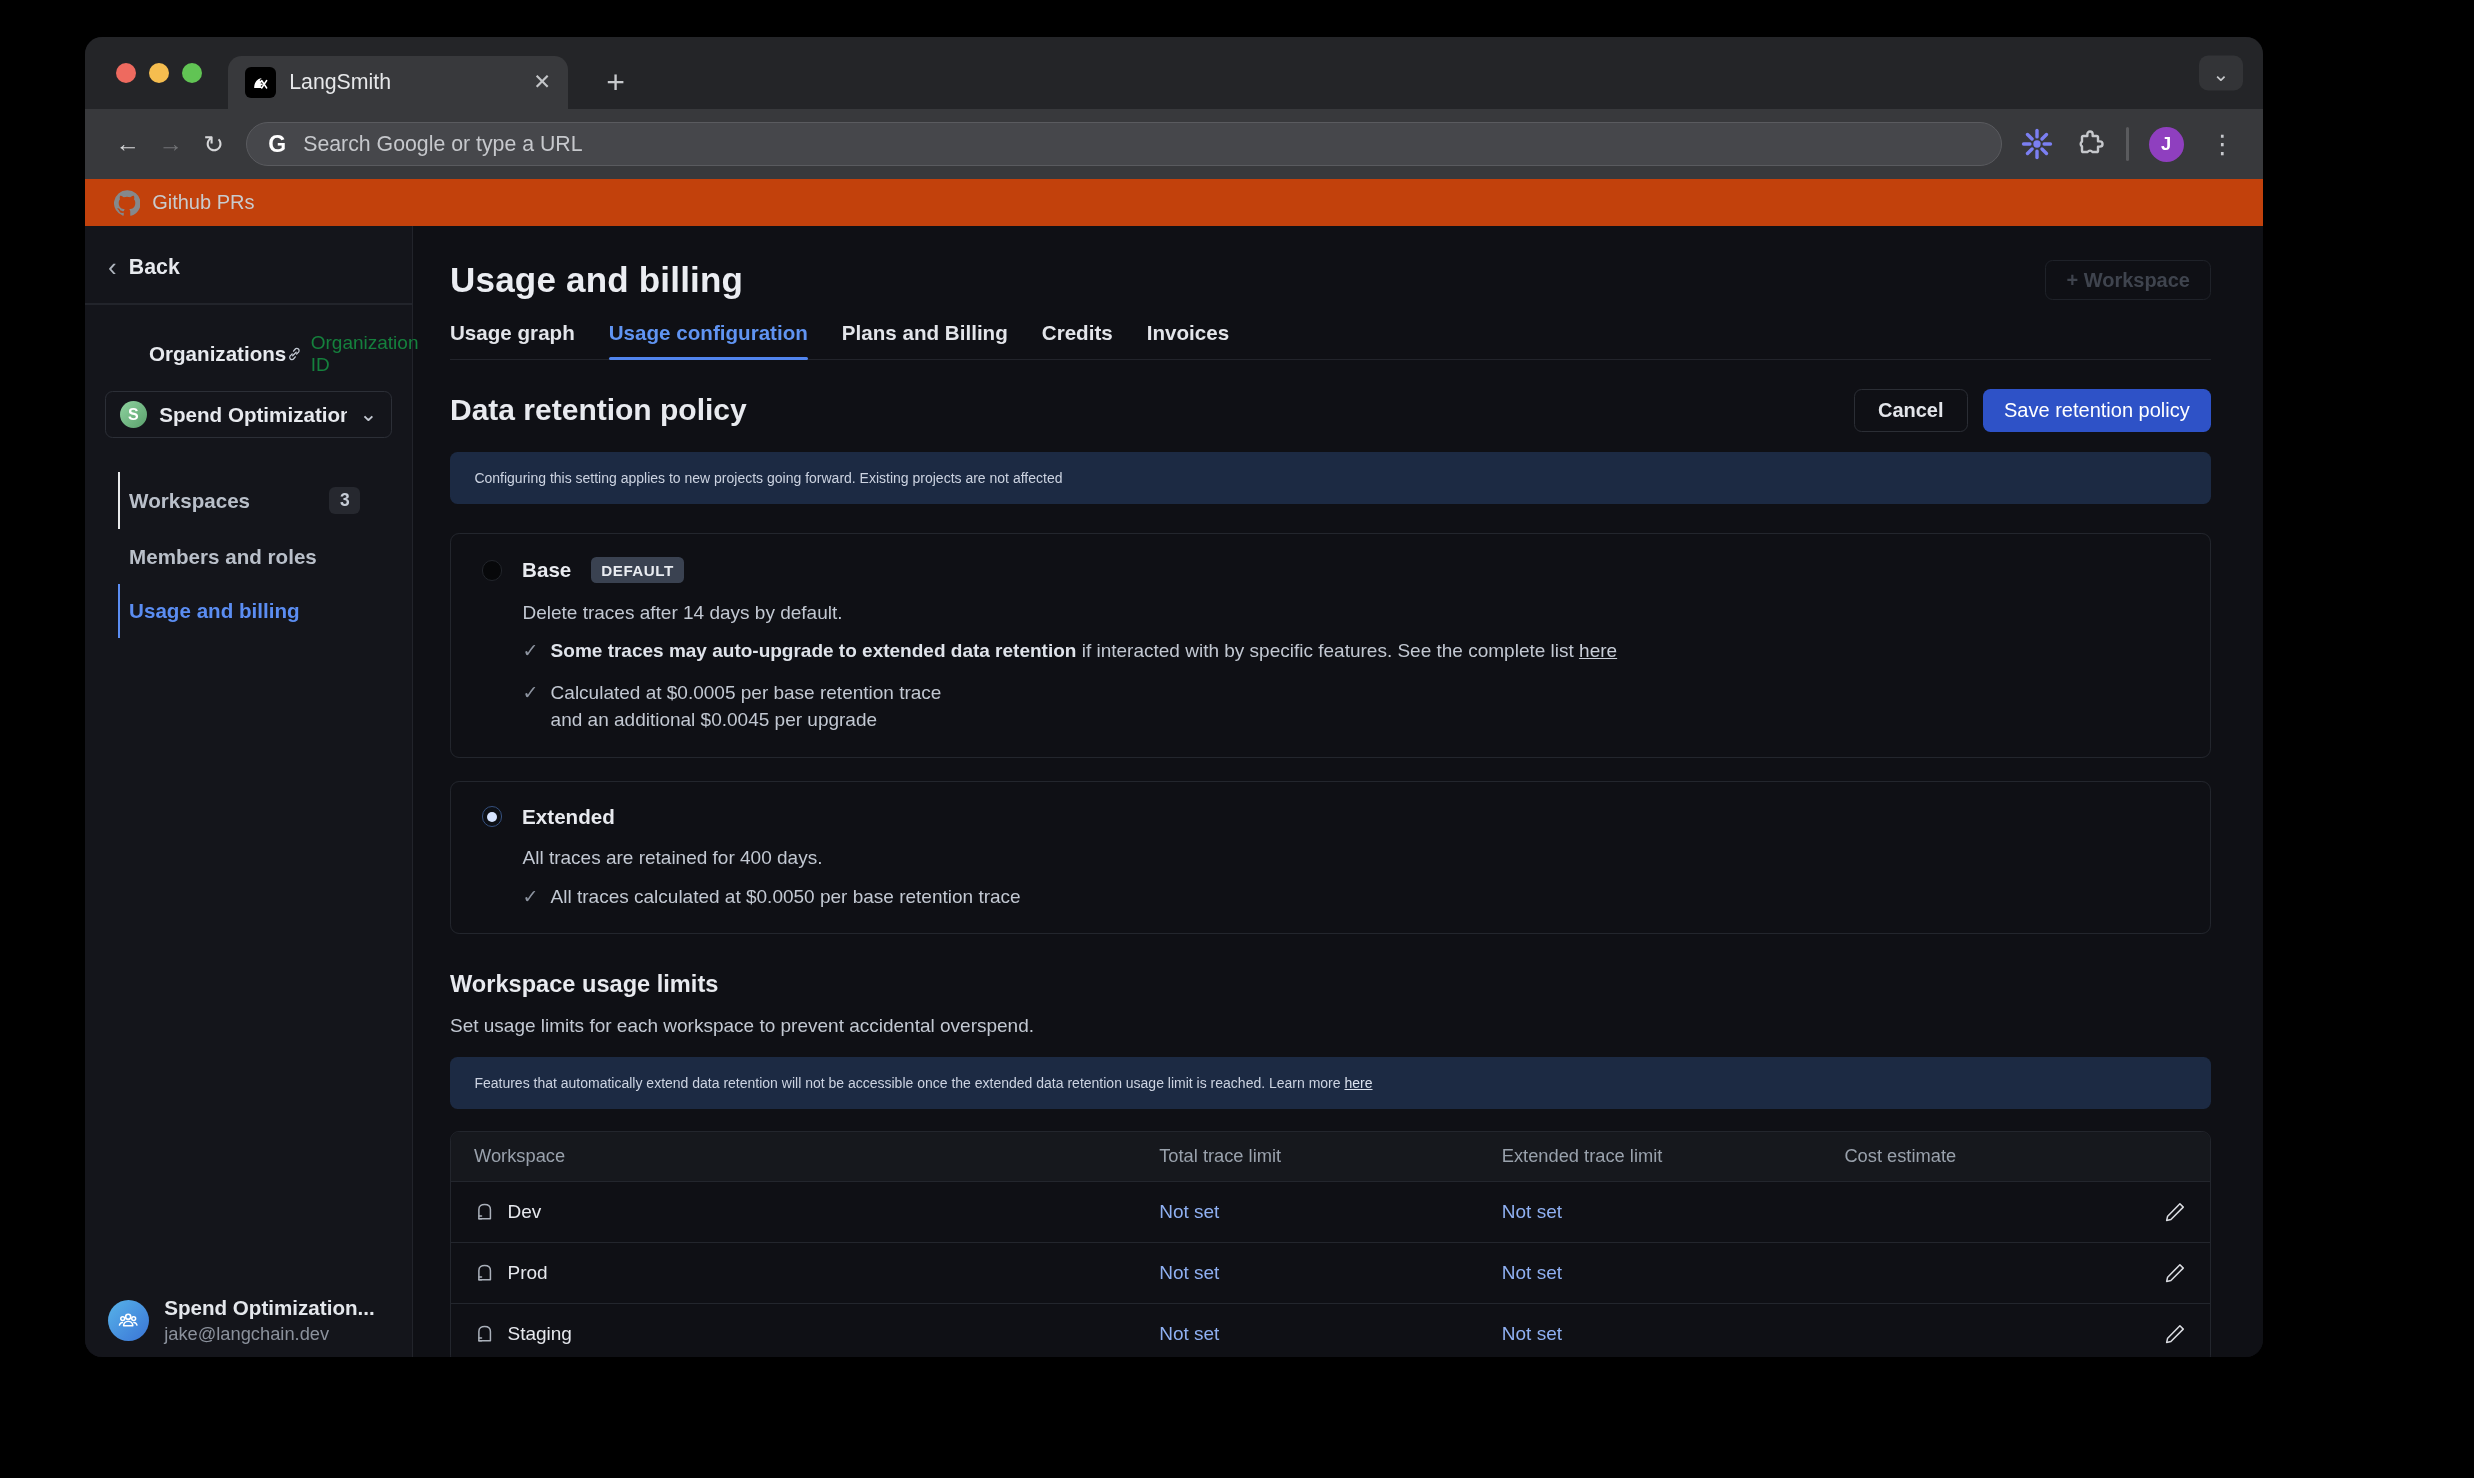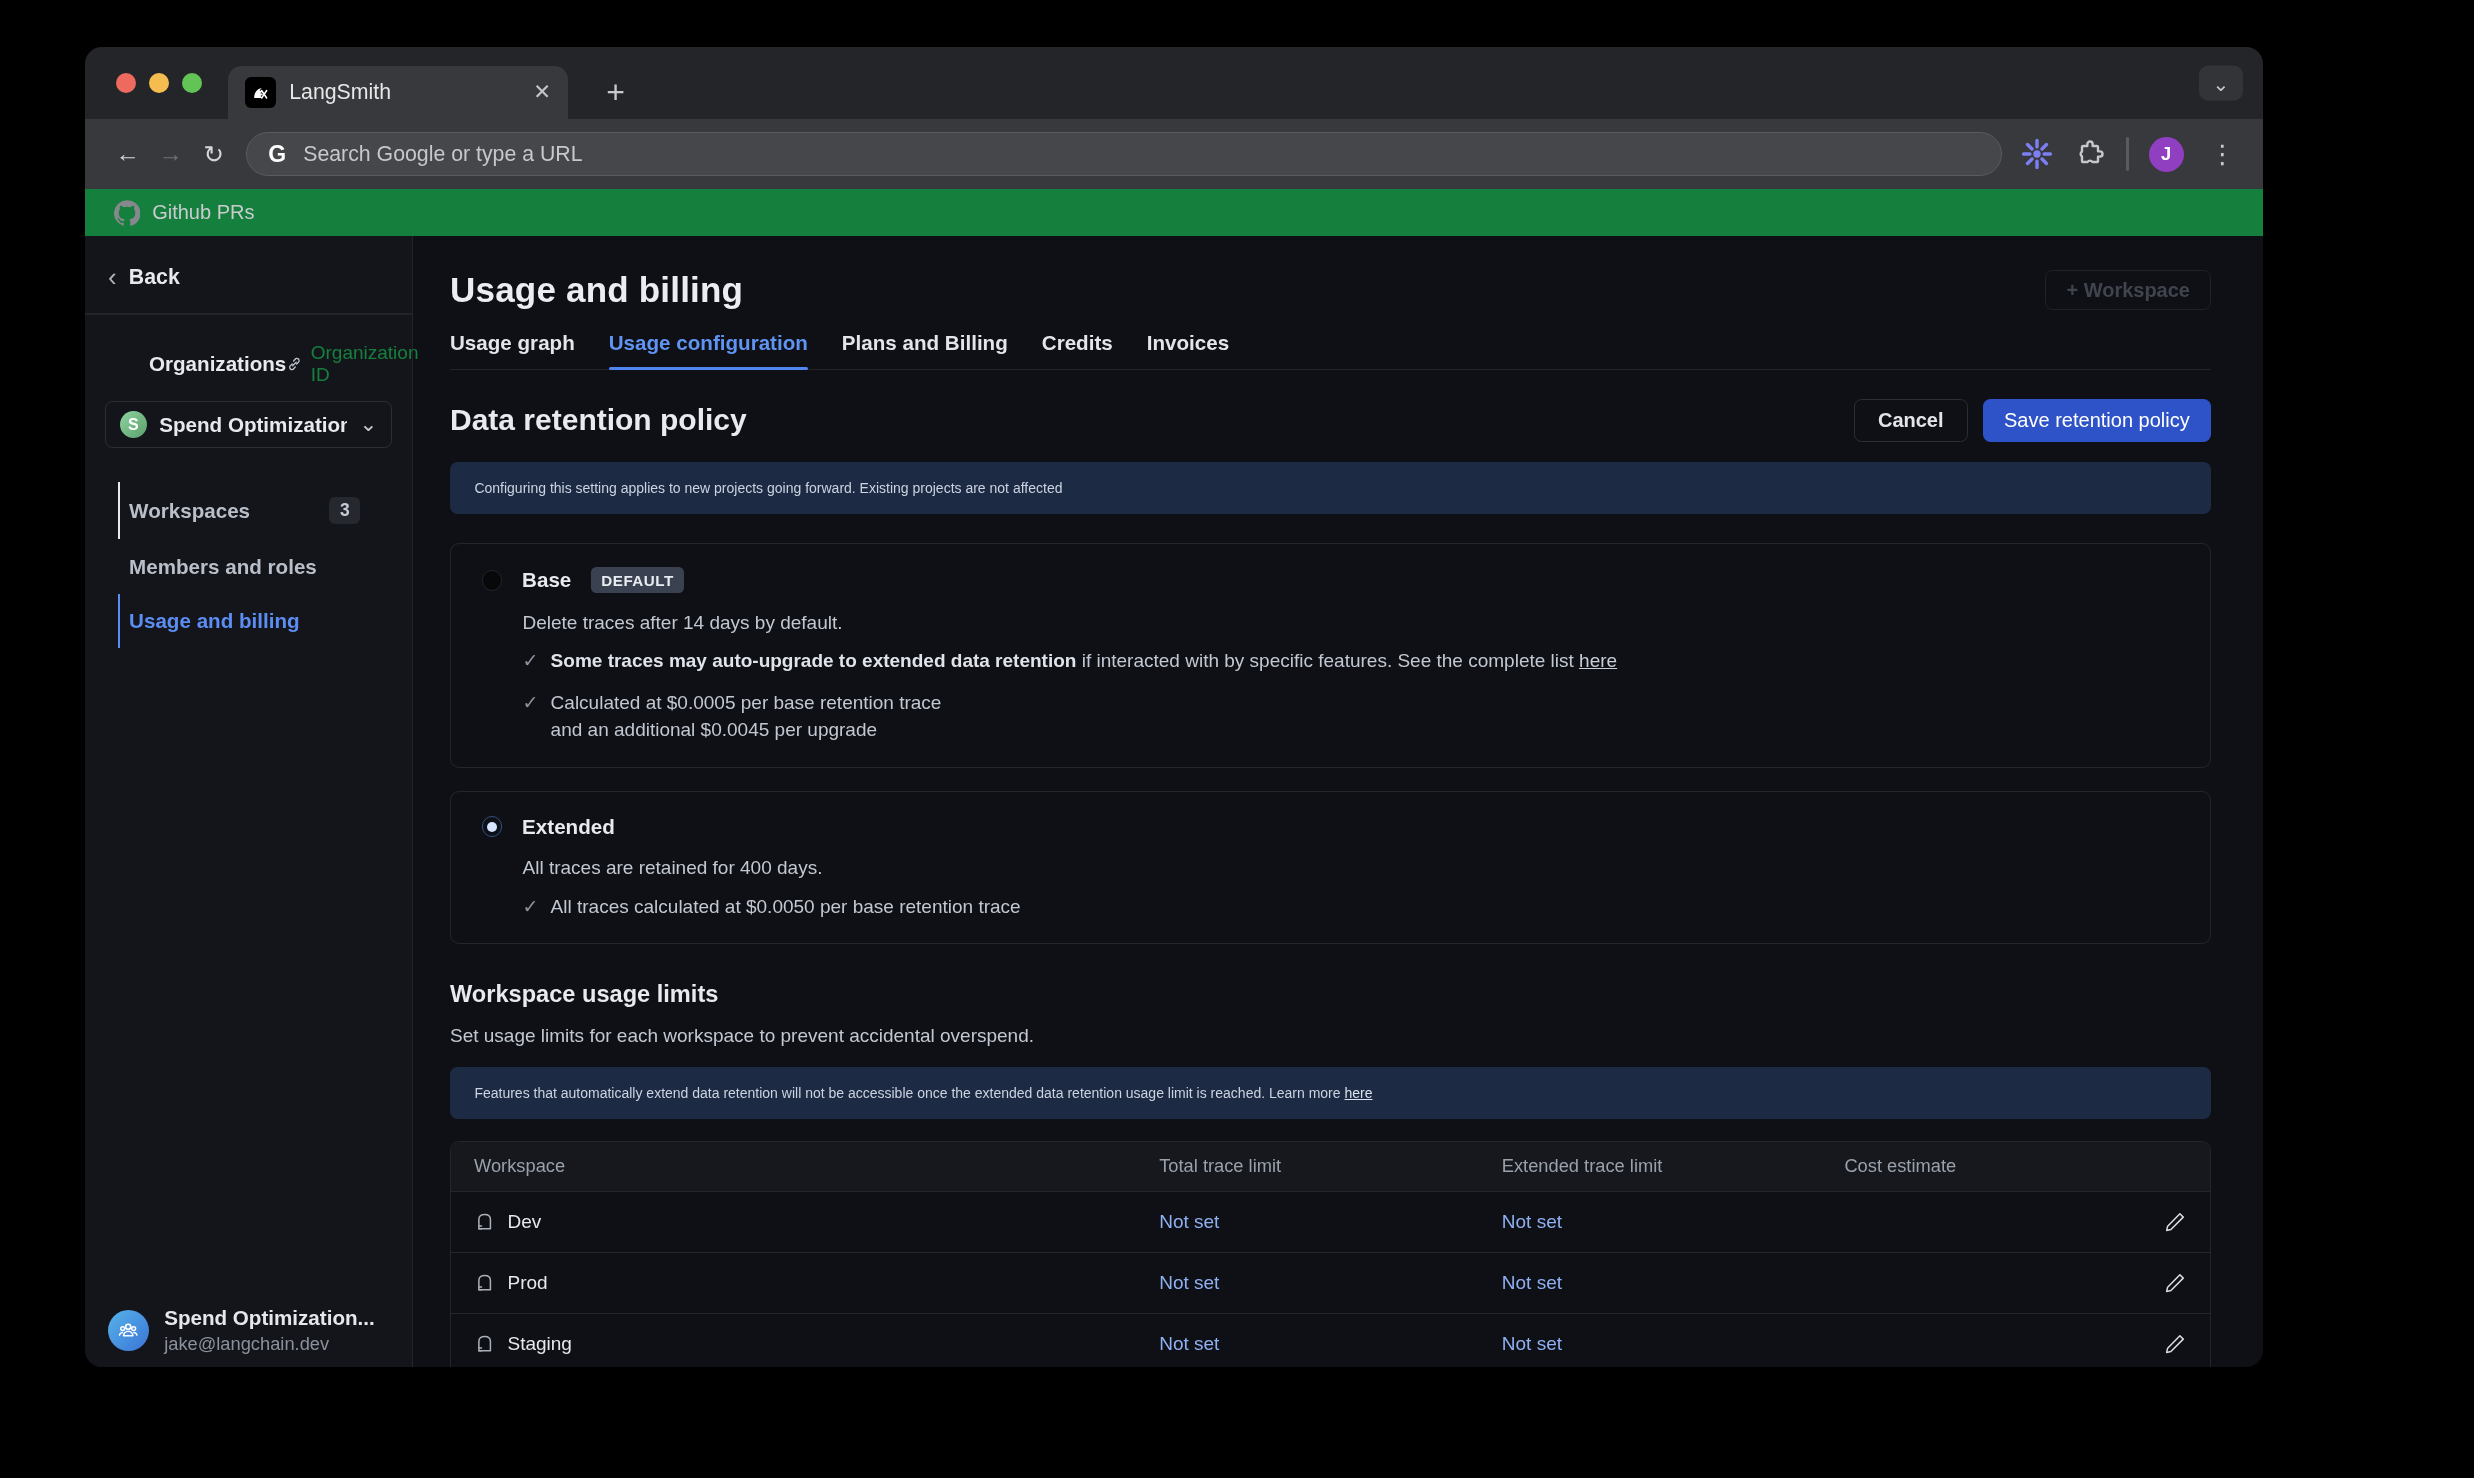--- a/index.html
+++ b/index.html
@@ -1,17 +1,17 @@
 <!DOCTYPE html>
 <html style="font-size:12.2px"><head>
 <meta charset="utf-8">
 <style>
   * { margin:0; padding:0; box-sizing:border-box; }
   html,body { width:2475px; height:1478px; background:#000; font-family:"Liberation Sans","DejaVu Sans",sans-serif; }
-  .window { position:absolute; left:85px; top:47px; width:2178px; height:1320px; border-radius:17px; overflow:hidden; background:#101117; display:flex; flex-direction:column; }
+  .window { position:absolute; left:85px; top:37px; width:2178px; height:1320px; border-radius:17px; overflow:hidden; background:#101117; display:flex; flex-direction:column; }
 
   
   .titlebar { height:72px; background:#242528; position:relative; flex:none; }
   .traffic { position:absolute; left:30.5px; top:50%; transform:translateY(-50%); display:flex; gap:13px; }
   .traffic span { width:20px; height:20px; border-radius:50%; display:block; }
   .t-red{background:#ee6a5f;} .t-yellow{background:#f5bd4f;} .t-green{background:#61c454;}
   .tab { position:absolute; left:143px; bottom:0; width:340px; height:53px; background:#38393c; border-radius:13.7px 13.7px 0 0; display:flex; align-items:center; padding:0 17px; gap:13.7px; }
   .favicon { width:30.5px; height:30.5px; border-radius:6.1px; background:#000; flex:none; display:flex; align-items:center; justify-content:center; }
   .tab-title { color:#e6e7e9; font-size:21.3px; flex:1; white-space:nowrap; overflow:hidden; }
   .tab-close { color:#c3c5c8; font-size:21.3px; line-height:1; cursor:default; }
@@ -22,21 +22,21 @@
   .nav-ic { width:43px; height:43px; border-radius:50%; display:flex; align-items:center; justify-content:center; font-size:24.4px; color:#d6d7d9; flex:none; }
   .nav-ic.disabled { color:#707275; }
   .omnibox { flex:1; height:44px; margin:0 18.3px 0 10.7px; background:#46474b; border:0.8px solid #5a5b5f; border-radius:22px; display:flex; align-items:center; padding:0 21.3px; gap:17px; }
   .omni-g { color:#fff; font-size:23px; font-weight:700; }
   .omni-ph { color:#c6c8cc; font-size:21.3px; }
   .chrome-right { display:flex; align-items:center; gap:20px; flex:none; }
   .chrome-sep { width:2.3px; height:34px; background:#5a5b5e; border-radius:1.5px; }
   .chrome-avatar { width:35px; height:35px; border-radius:50%; background:#8f3fbf; color:#fff; font-size:18.3px; font-weight:700; display:flex; align-items:center; justify-content:center; }
   .kebab { color:#c6c8cc; font-size:26px; letter-spacing:0; padding:0 6.1px; }
 
-  .bookmarks { height:47px; background:#15803d; display:flex; align-items:center; padding:0 29px; gap:12.2px; flex:none; }
+  .bookmarks { height:47px; background:#c2410c; display:flex; align-items:center; padding:0 29px; gap:12.2px; flex:none; }
   .bm-label { color:#c9cbce; font-size:20px; }
 
   
   .app { flex:1; display:flex; min-height:0; background:#0f1015; }
   .sidebar { width:328px; flex:none; background:#14151b; border-right:1.5px solid #22242b; display:flex; flex-direction:column; }
   .back-row { display:flex; align-items:center; gap:12.2px; padding:29px 23px 23px 23px; color:#e7e9ee; font-size:21.3px; font-weight:600; }
   .back-chevron { color:#aeb4bd; font-size:26px; line-height:0.8; font-weight:400; }
   .side-divider { height:1.5px; background:#22242b; }
   .org-row { display:flex; align-items:center; justify-content:space-between; padding:27.4px 20px 0 20px;margin-left:44px; }
   .org-label { color:#e7e9ee; font-size:20.6px; font-weight:700; }

